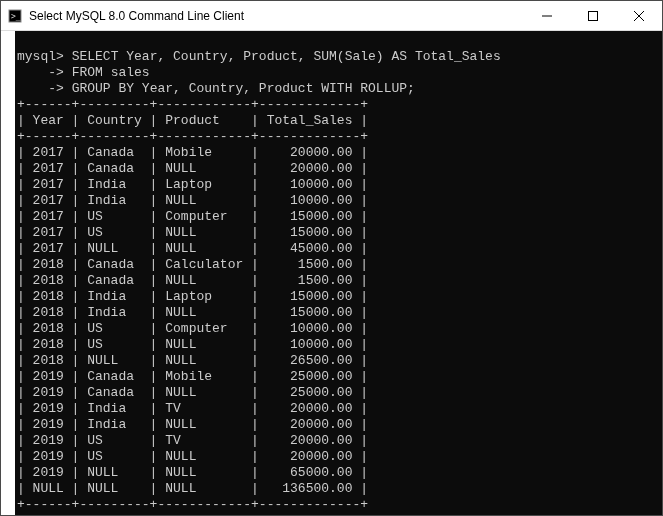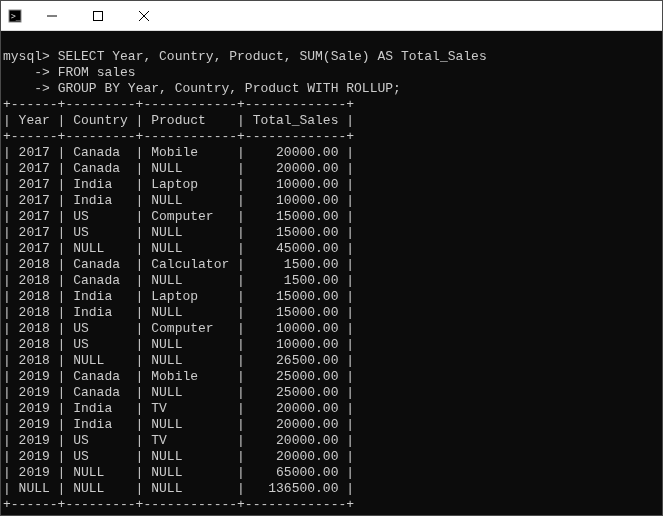--- a/index.html
+++ b/index.html
@@ -57,34 +57,36 @@
     .win-btn svg { display: block; }
     .terminal {
       flex: 1;
       background: #0c0c0c;
       color: #cccccc;
       font-size: 13px;
       line-height: 16px;
       padding: 2px 0 0 2px;
       white-space: pre;
       overflow: hidden;
+      margin-left: 14px;
     }
     .prompt-line { color: #cccccc; }
   </style>
 </head>
 <body>
 
 <div class="window">
   <div class="titlebar">
     <div class="titlebar-icon">
       <svg width="14" height="14" viewBox="0 0 14 14">
         <rect x="1" y="1" width="12" height="12" fill="#000" stroke="#888" stroke-width="1"></rect>
         <text x="3" y="10" font-size="8" fill="#ccc" font-family="monospace">&gt;_</text>
       </svg>
     </div>
+    <div class="titlebar-title">Select MySQL 8.0 Command Line Client</div>
     <div class="win-controls">
       <div class="win-btn">
         <svg width="10" height="10" viewBox="0 0 10 10">
             <line x1="0" y1="5" x2="10" y2="5" stroke="#000" stroke-width="1"></line>
           </svg>
       </div>
       <div class="win-btn">
         <svg width="10" height="10" viewBox="0 0 10 10">
             <rect x="0.5" y="0.5" width="9" height="9" fill="none" stroke="#000" stroke-width="1"></rect>
           </svg>

